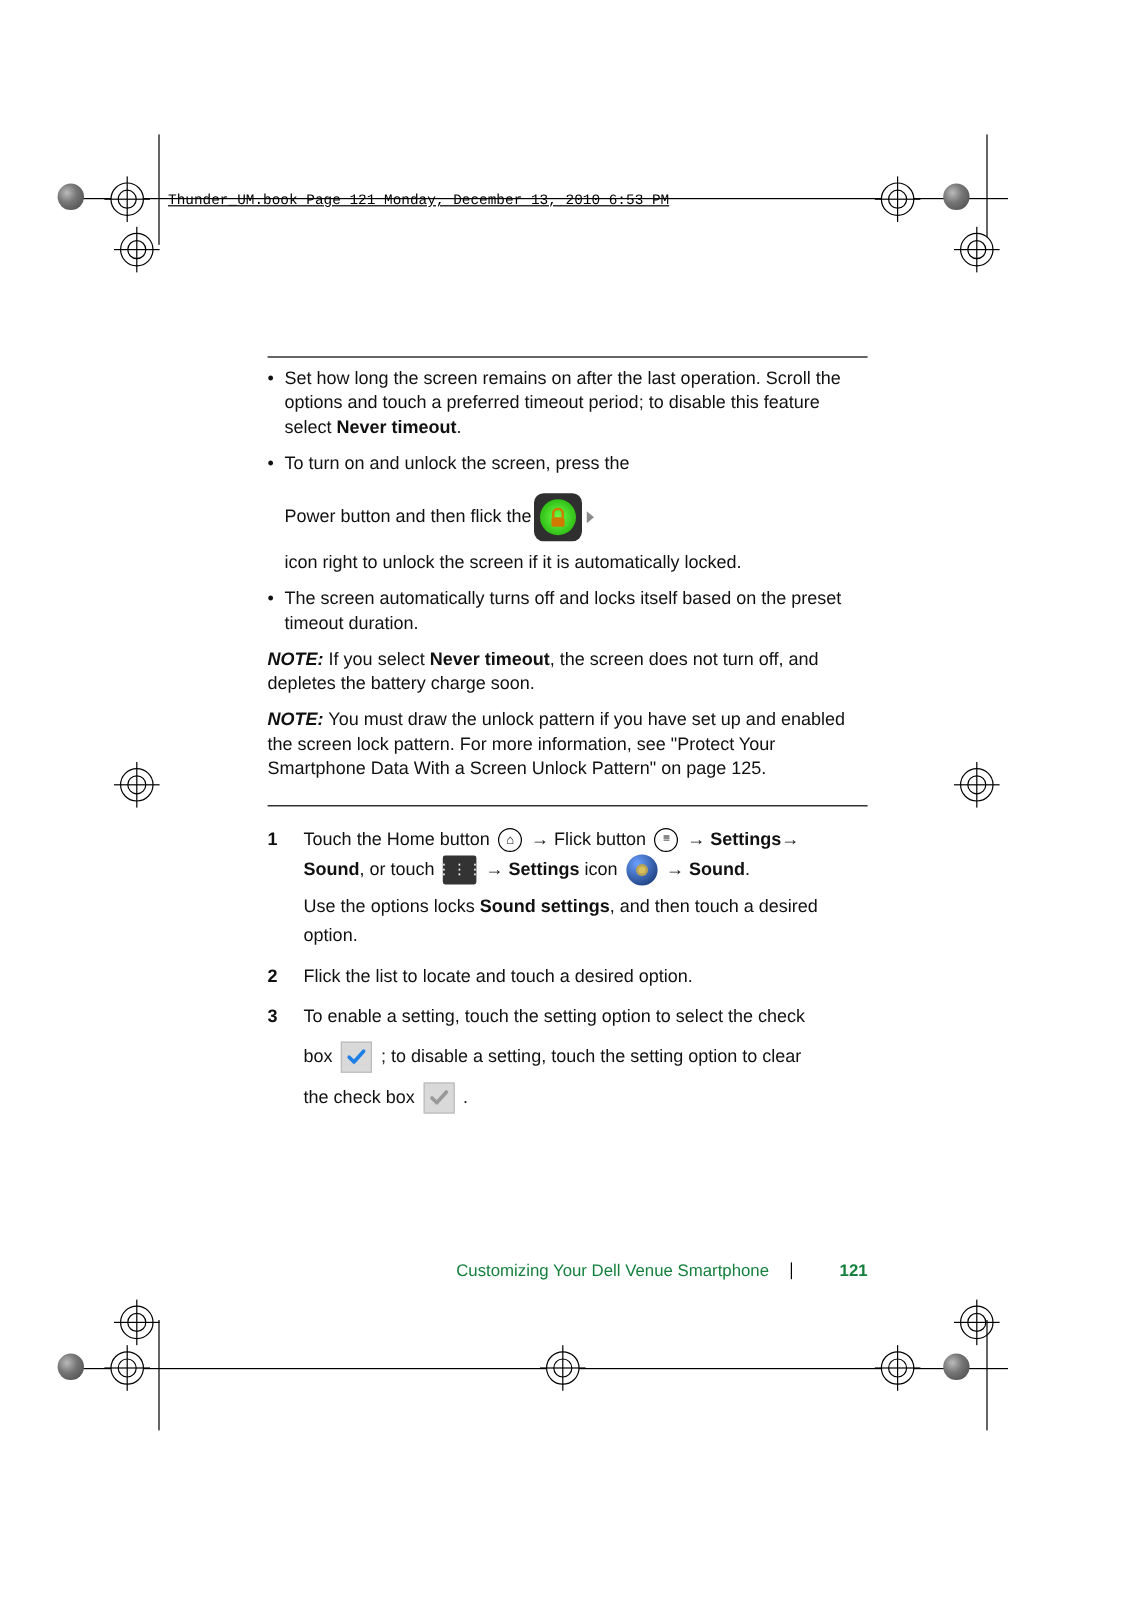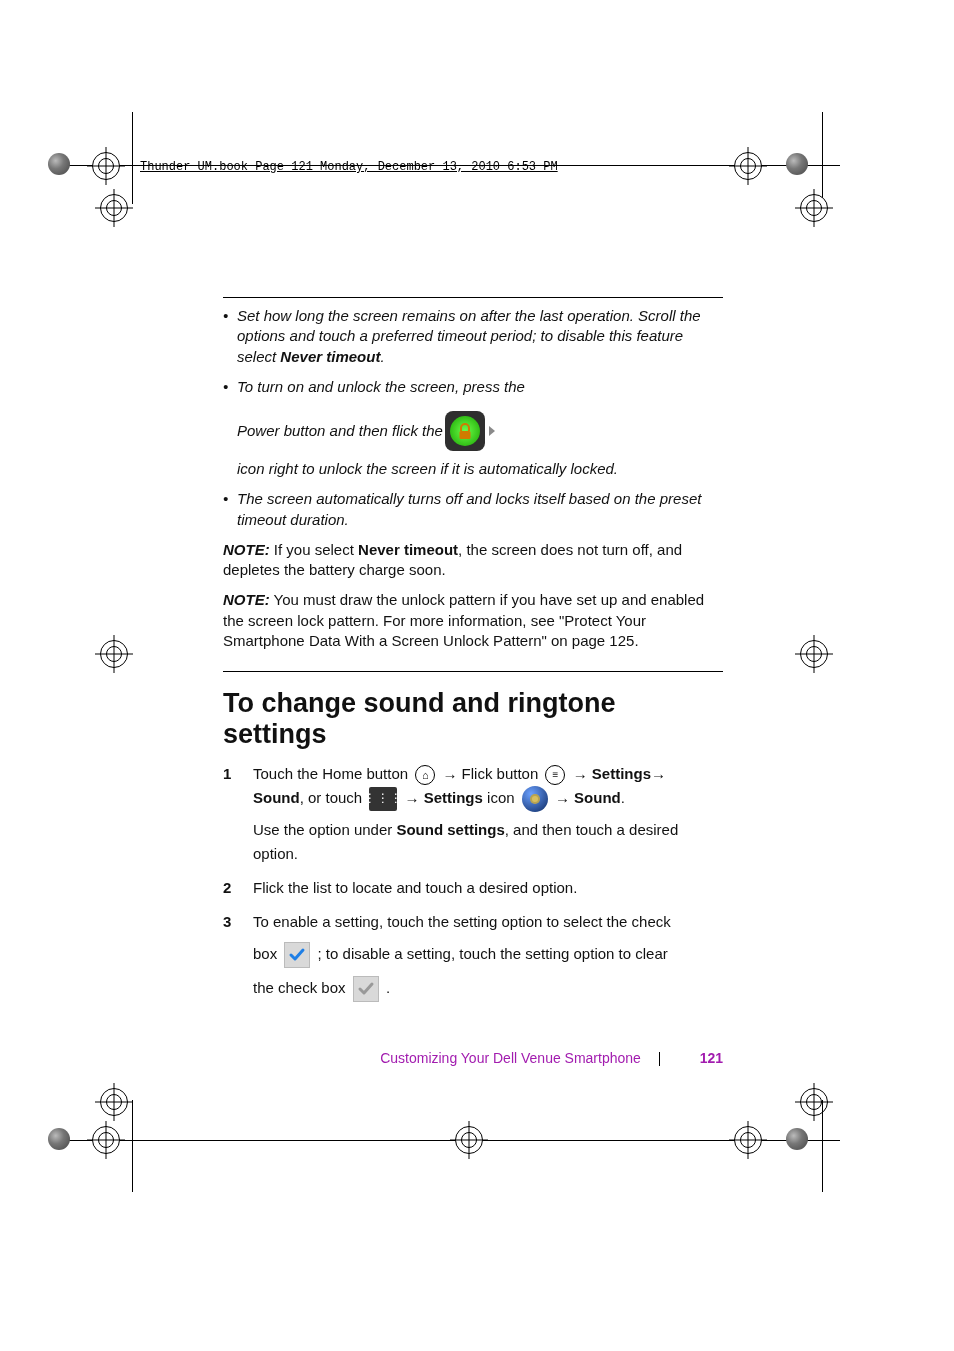--- a/index.html
+++ b/index.html
@@ -67,21 +67,20 @@
   }
   .row .body-col{
     flex:1;
     font-size:15px;
     line-height:1.35;
   }
   ul.bullets{
     list-style:none;
     margin:0 0 8px 0;
     padding:0;
-    font-style:italic;
   }
   ul.bullets > li{
     position:relative;
     padding-left:14px;
     margin:0 0 10px 0;
   }
   ul.bullets > li::before{
     content:"•";
     position:absolute;
     left:0;
@@ -194,21 +193,21 @@
   .check-enabled svg path{stroke:#1e7fe6;}
   .check-disabled svg path{stroke:#999;}
   .arrow{ font-family: Arial; }
   strong{ font-weight:700;}
   .footer{
     position:absolute;
     left:223px;
     width:500px;
     top:1050px;
     font-size:14px;
-    color:#a21caf;
+    color:#15803d;
     text-align:right;
   }
   .footer .pagenum{ font-weight:700; margin-left:22px;}
   .footer .vline{
     display:inline-block;
     border-left:1px solid #000;
     height:14px;
     vertical-align:-3px;
     margin:0 14px;
   }
@@ -310,41 +309,40 @@
         <div class="note-block">
           <div>
             <span class="ntitle">NOTE:</span><span> You must draw the unlock pattern if you have set up and enabled the screen lock pattern. For more information, see "Protect Your Smartphone Data With a Screen Unlock Pattern" on page 125.</span>
           </div>
         </div>
       </div>
     </div>
 
     <div class="rule-bottom"></div>
 
-    <h2 class="section">To change sound and ringtone settings</h2>
 
     <ol class="steps">
       <li>
         <span>Touch the Home button </span>
         <span class="inline-icon home-btn">⌂</span>
         <span class="arrow">→</span>
         <span> Flick button </span>
         <span class="inline-icon menu-btn">≡</span>
         <span class="arrow">→</span>
         <strong>Settings</strong><span class="arrow">→</span>
         <br>
         <strong>Sound</strong><span>, or touch </span>
         <span class="inline-icon apps-btn">⋮⋮⋮</span>
         <span class="arrow">→</span>
         <strong>Settings</strong><span> icon </span>
         <span class="inline-icon settings-icon"></span>
         <span class="arrow">→</span>
         <strong>Sound</strong><span>.</span>
         <div style="height:6px;"></div>
-        <span>Use the option under </span><strong>Sound settings</strong><span>, and then touch a desired option.</span>
+        <span>Use the options locks </span><strong>Sound settings</strong><span>, and then touch a desired option.</span>
       </li>
       <li>
         <span>Flick the list to locate and touch a desired option.</span>
       </li>
       <li>
         <span>To enable a setting, touch the setting option to select the check</span>
         <div style="height:8px;"></div>
         <span>box </span>
         <span class="inline-icon check-enabled">
           <svg width="18" height="18" viewBox="0 0 18 18">

